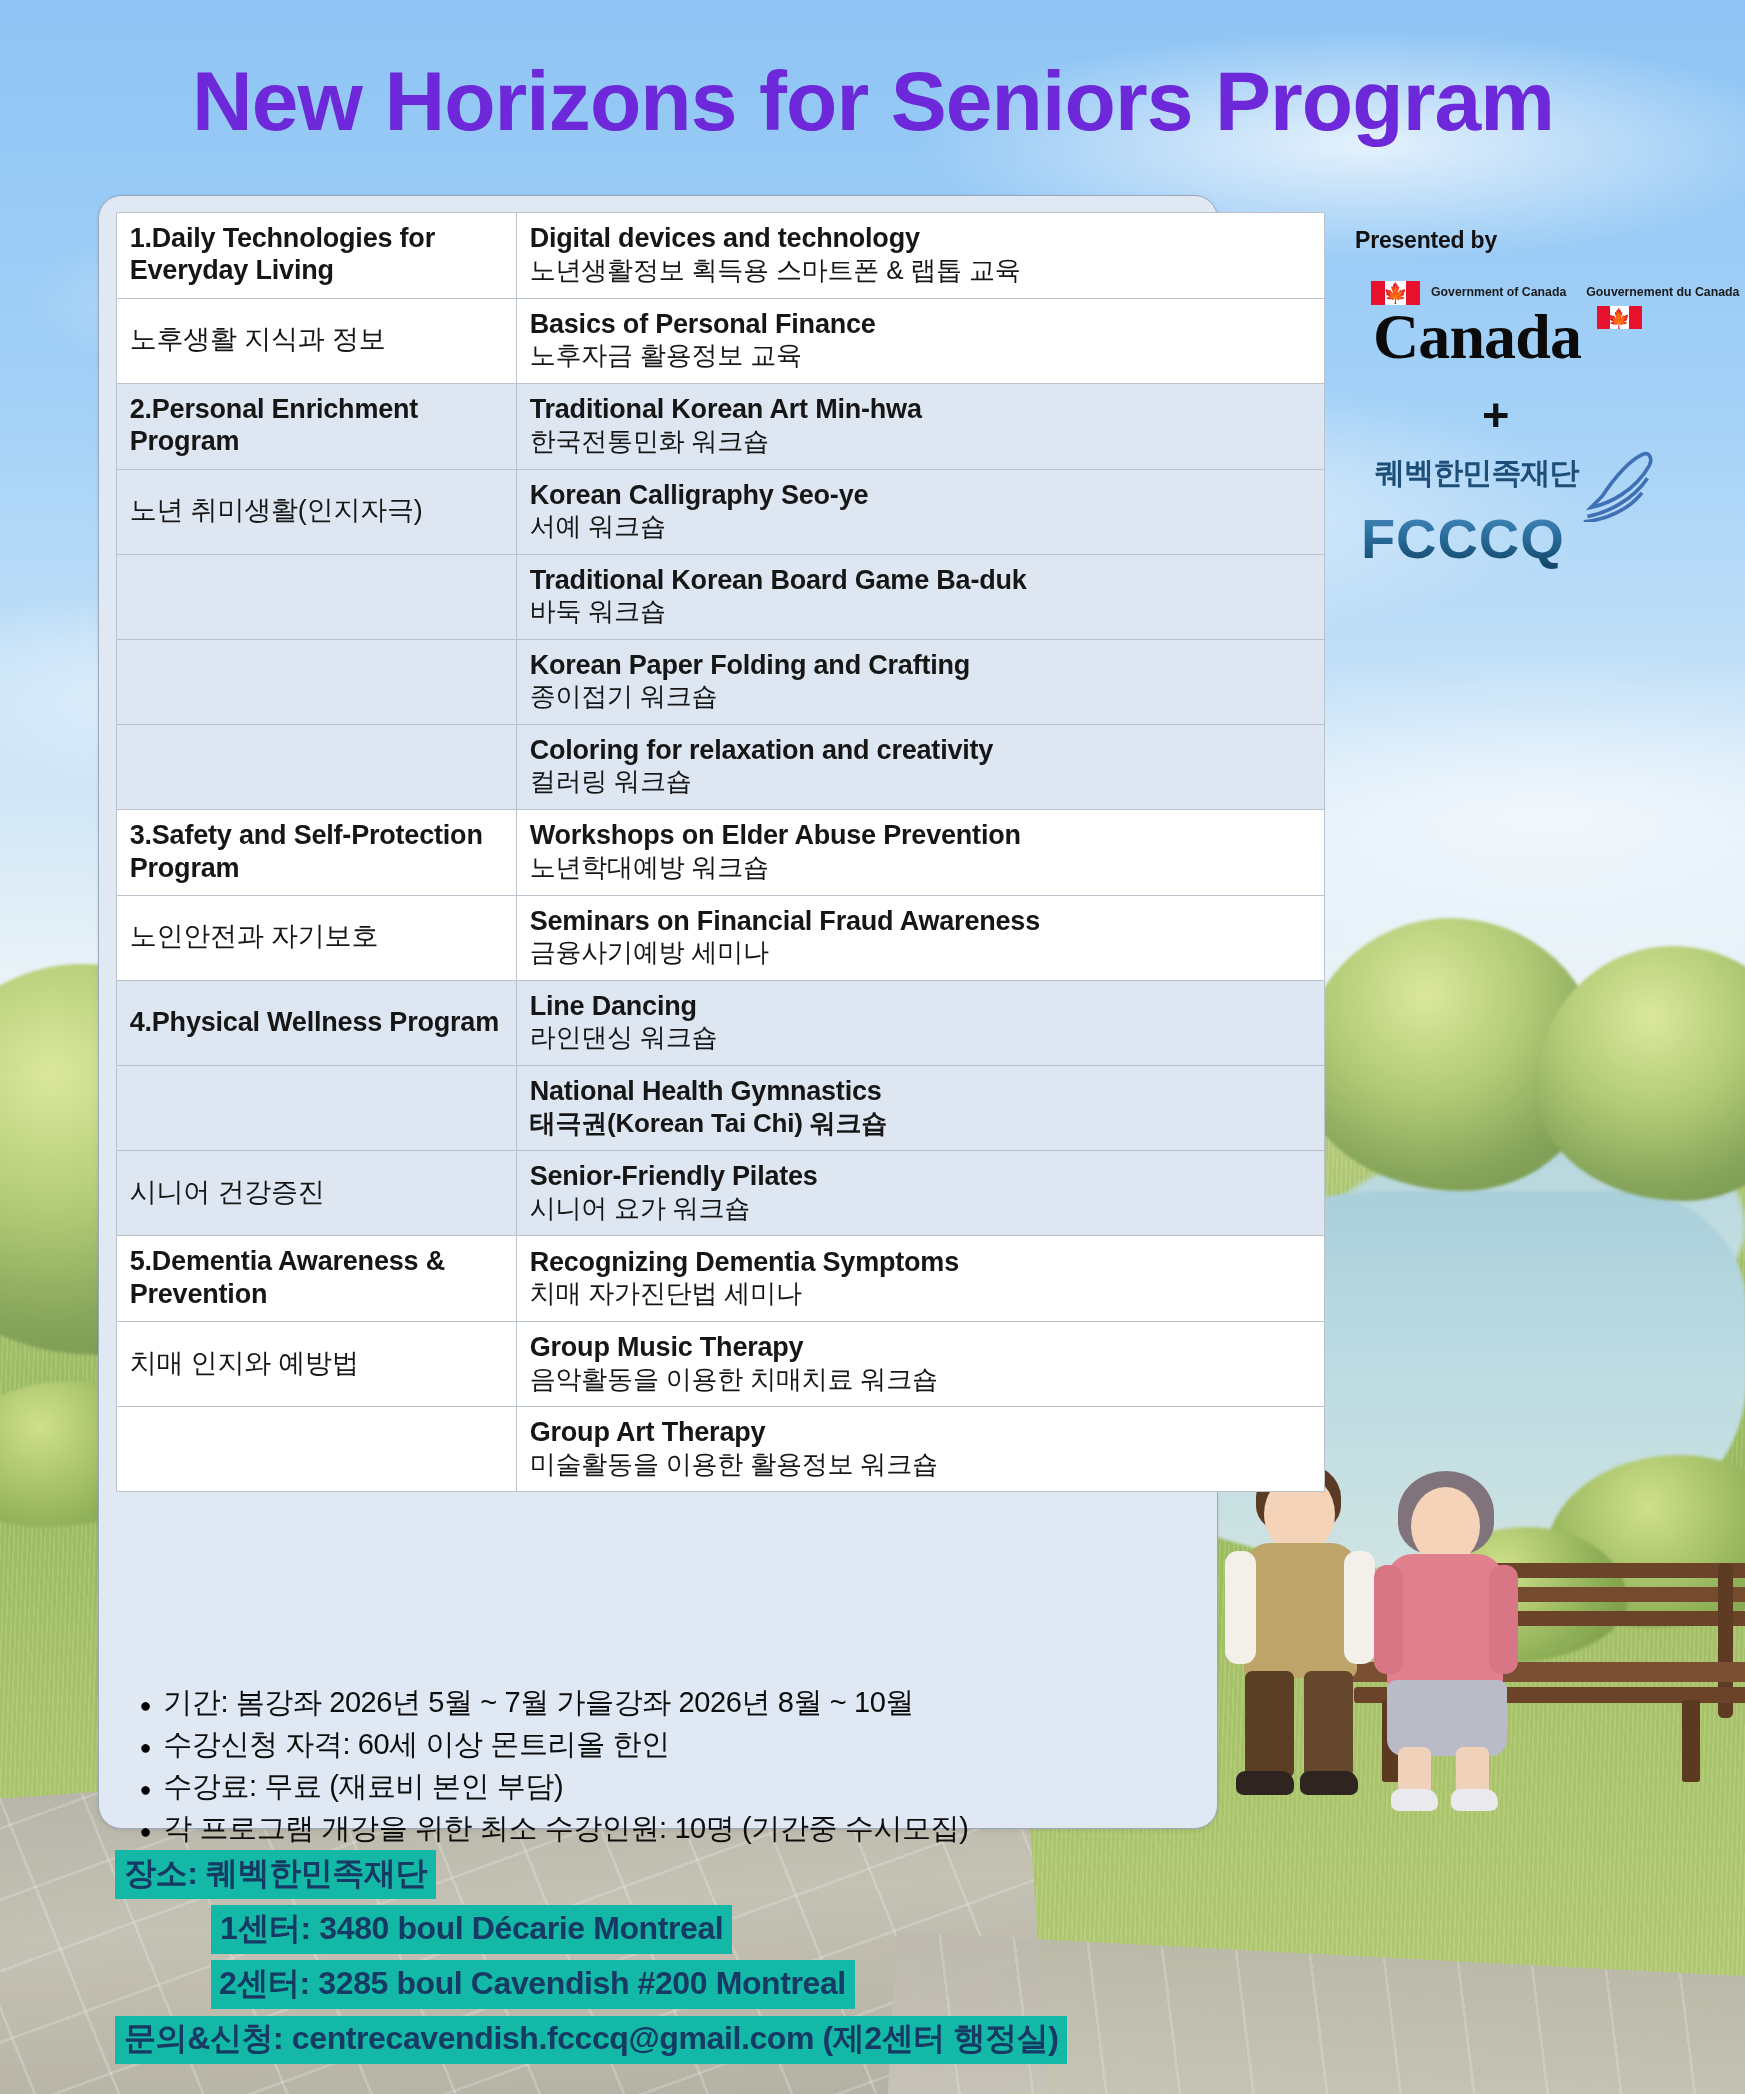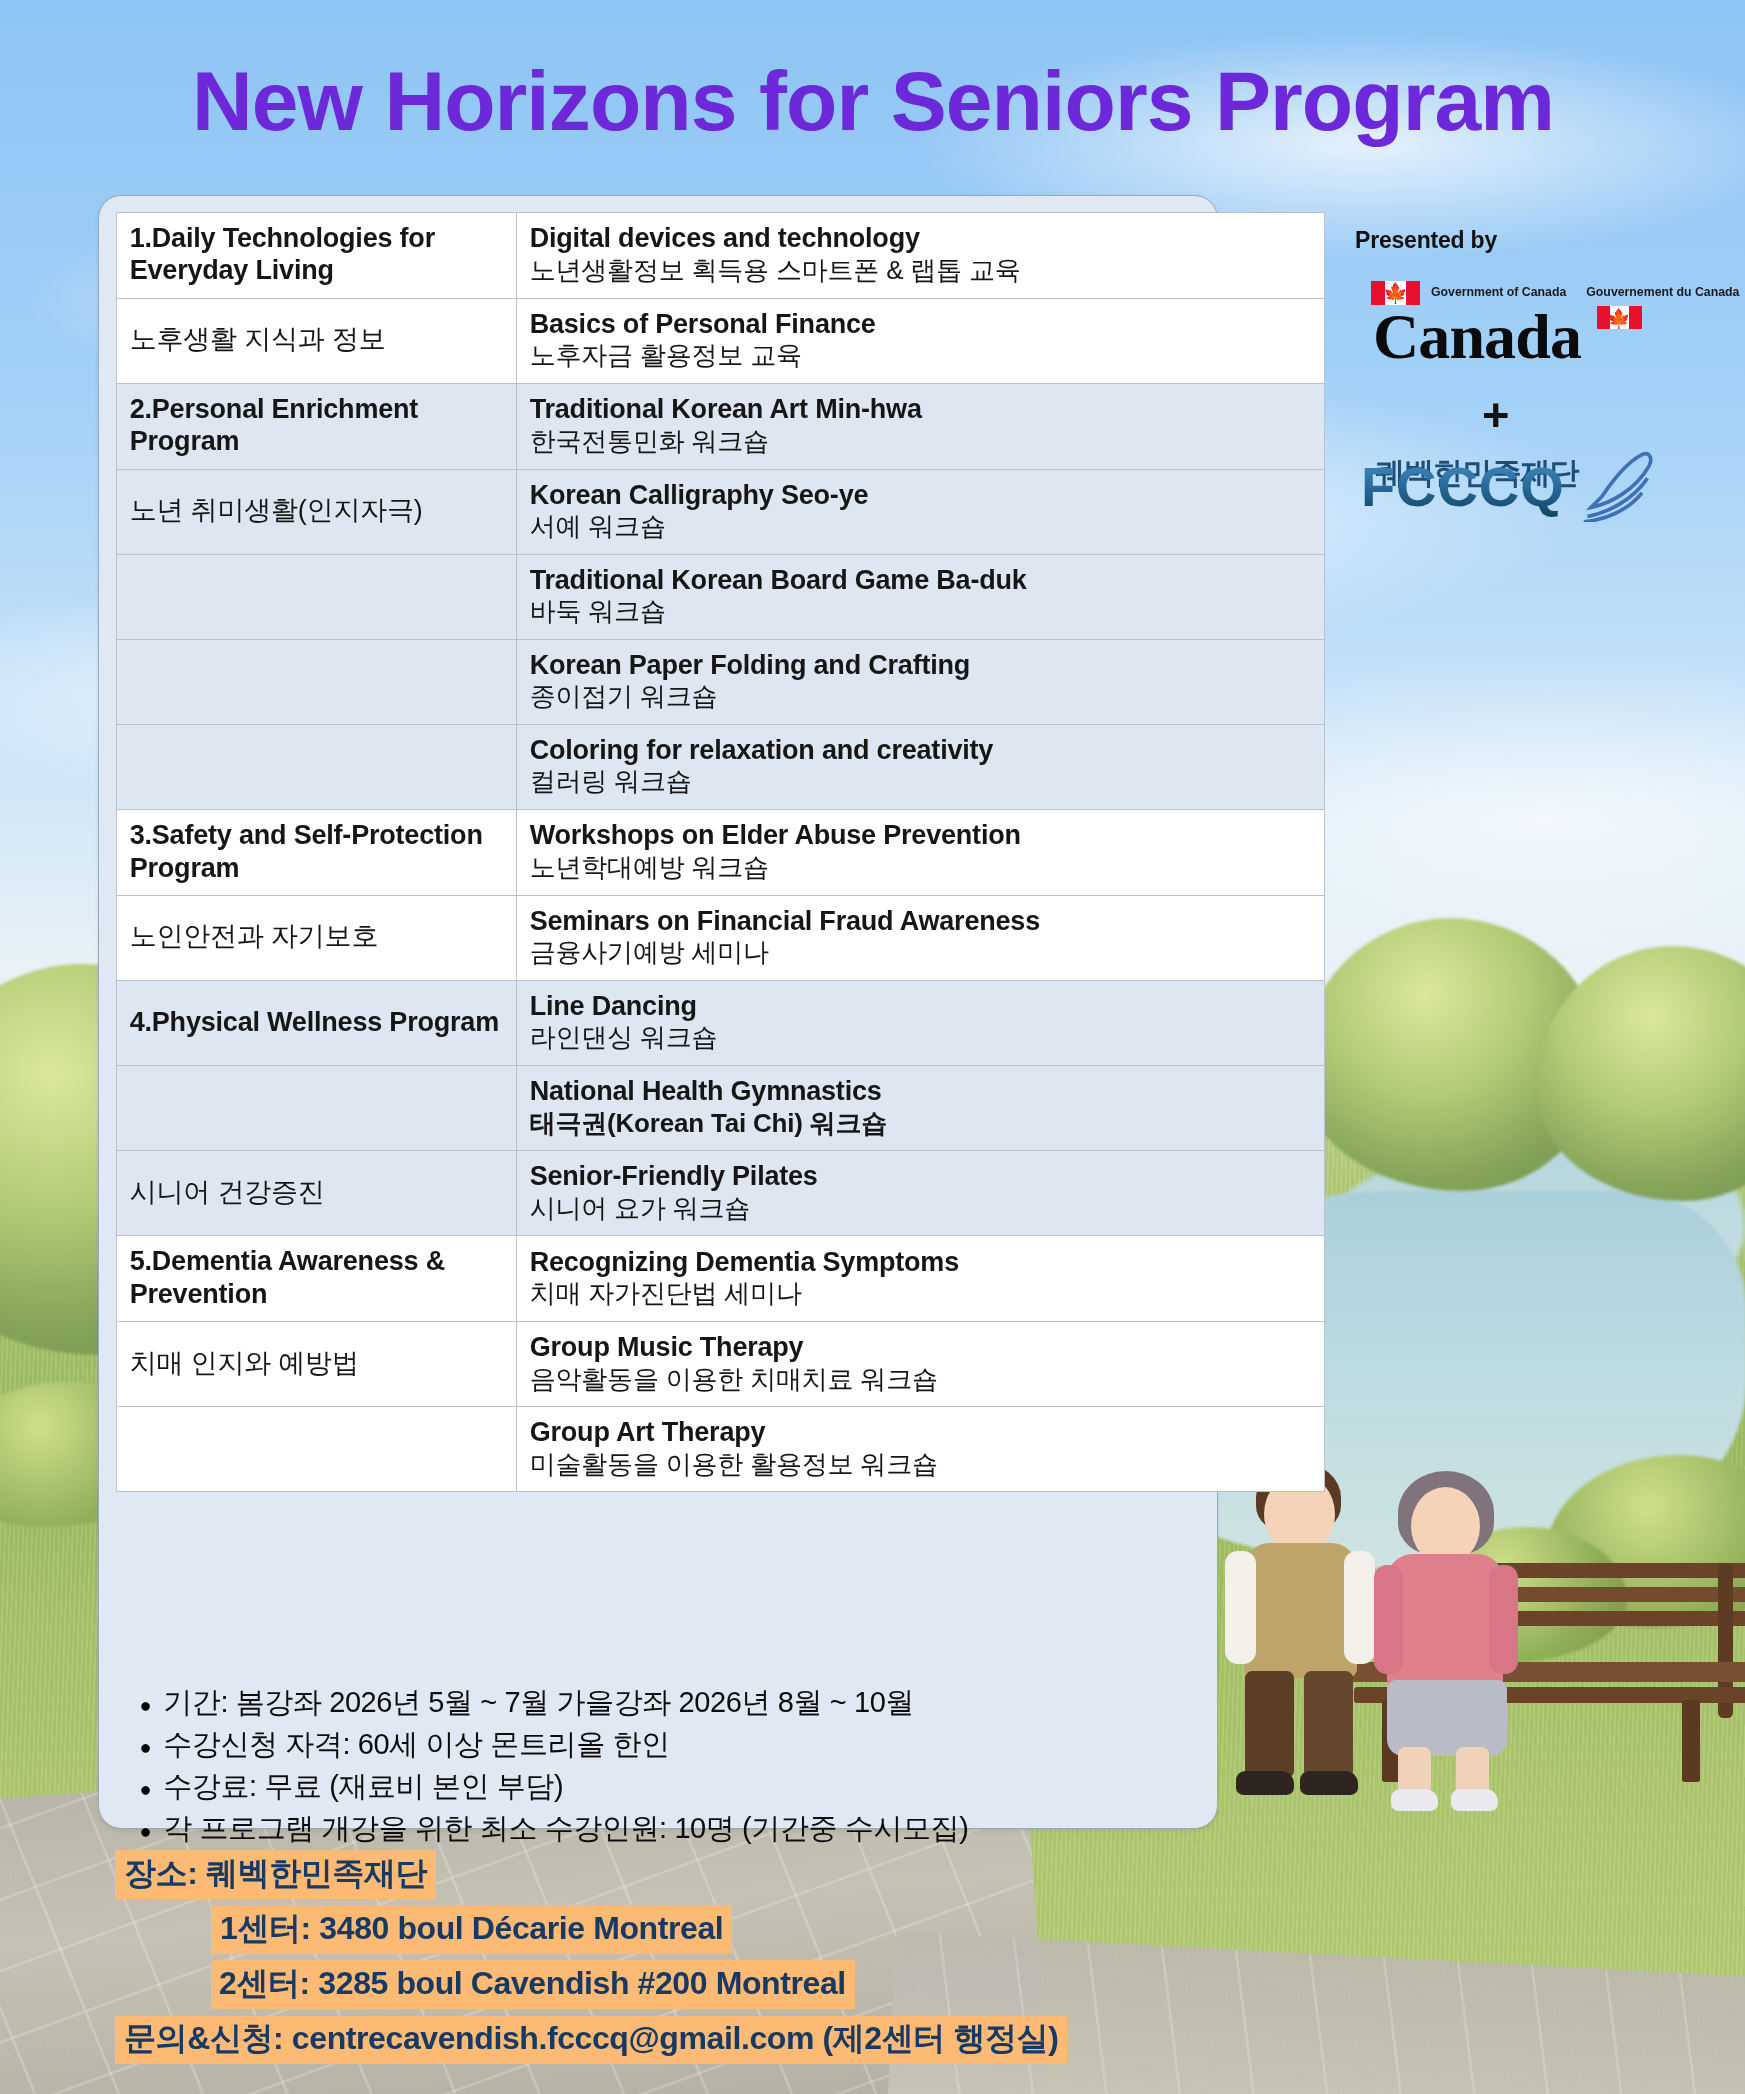--- a/index.html
+++ b/index.html
@@ -206,35 +206,35 @@
   .plus {
     position: absolute; left: 1482px; top: 391px;
     font-size: 47px; font-weight: bold; color: #111; line-height: 1;
   }
   .fcccq-kr {
     position: absolute; left: 1375px; top: 453px;
     font-size: 30px; font-weight: bold; color: #1d4e77;
     letter-spacing: -0.9px;
   }
   .fcccq {
-    position: absolute; left: 1361px; top: 454px;
+    position: absolute; left: 1361px; top: 506px;
     font-size: 56px; font-weight: bold;
     letter-spacing: 0.9px;
     background: linear-gradient(to bottom, #4e8fc0 0%, #2a6ea0 45%, #10425f 100%);
     -webkit-background-clip: text; background-clip: text; color: transparent;
   }
   .wing {
     position: absolute; left: 1582px; top: 440px; width: 80px; height: 82px;
   }
 
   
   .addr { position: absolute; left: 0; top: 1850px; width: 1746px; }
   .addr-line {
     display: block; width: fit-content;
-    background: #fdba74;
+    background: #14b8a6;
     color: #163a63;
     font-weight: bold;
     font-size: 32px;
     line-height: 1.30;
     padding: 2.7px 9px 4.5px 9px;
     letter-spacing: -0.4px;
     margin-bottom: 6.4px;
   }
   .addr-1 { margin-left: 115px; }
   .addr-2 { margin-left: 211px; }

